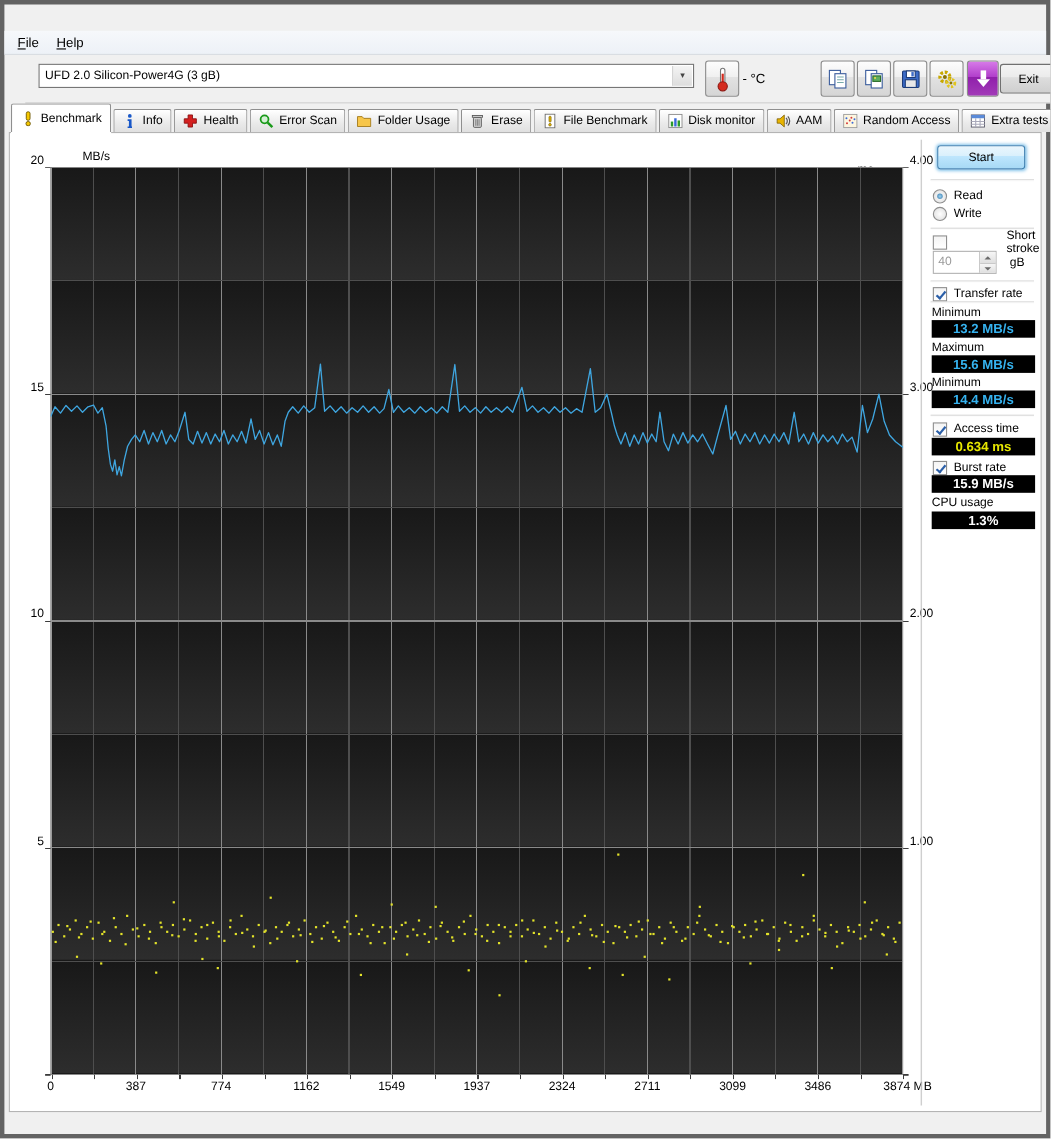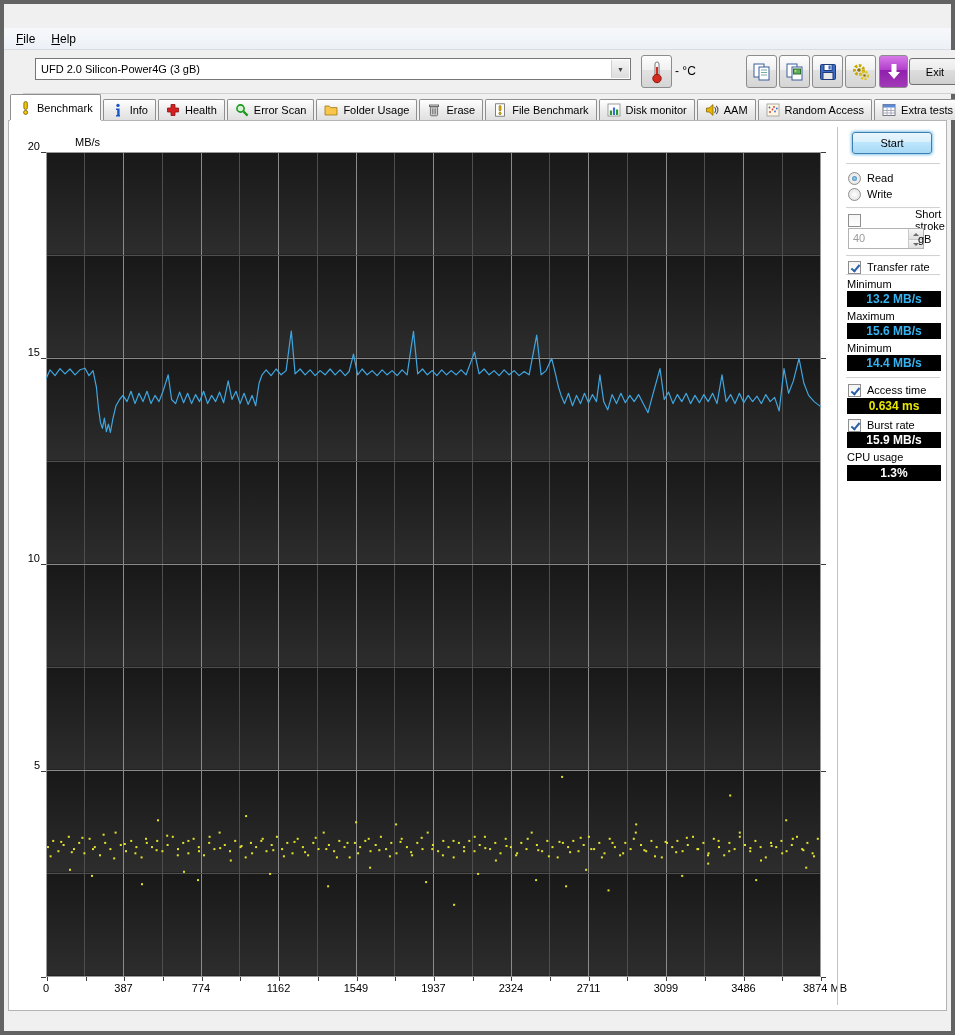--- a/index.html
+++ b/index.html
@@ -82,21 +82,21 @@
     display:flex;align-items:center;justify-content:center;box-shadow:0 0 3px 1px #86c4ea;font-size:11px;}
   .ctl-row{position:absolute;left:6px;display:flex;align-items:center;height:14px;}
   .radio{width:13px;height:13px;border:1px solid #8e8e8e;border-radius:50%;margin-right:6px;flex:none;
     background:radial-gradient(#fefefe,#dcdcdc);position:relative;}
   .radio.checked::after{content:"";position:absolute;left:3px;top:3px;width:5px;height:5px;border-radius:50%;
     background:radial-gradient(#9fd4f2,#2f74a8);}
   .checkbox{width:13px;height:13px;border:1px solid #8e8e8e;margin-right:6px;flex:none;
     background:linear-gradient(#f4f4f4,#fff);position:relative;}
   .checkbox.checked::after{content:"";position:absolute;left:2px;top:3px;width:7px;height:3px;
     border-left:2px solid #2b5fa8;border-bottom:2px solid #2b5fa8;transform:rotate(-50deg);}
-  .spinner{position:absolute;left:6px;top:107px;width:76px;height:21px;border:1px solid #b2b2b2;background:#fff;}
+  .spinner{position:absolute;left:6px;top:107px;width:58px;height:21px;border:1px solid #b2b2b2;background:#fff;}
   .spinner .val{position:absolute;left:4px;top:3px;color:#9a9a9a;}
   .spin-btns{position:absolute;right:0;top:0;width:15px;height:19px;border-left:1px solid #c9c9c9;}
   .spin-btns div{height:9.5px;background:linear-gradient(#f6f6f6,#dfdfdf);position:relative;}
   .spin-btns div+div{border-top:1px solid #c9c9c9;}
   .spin-btns div::after{content:"";position:absolute;left:4px;top:3.5px;border-left:3px solid transparent;
     border-right:3px solid transparent;border-bottom:3px solid #6a6a6a;}
   .spin-btns div.down::after{border-bottom:none;border-top:3px solid #6a6a6a;}
   .gb-label{position:absolute;left:76px;top:112px;}
   .field-label{position:absolute;left:5px;height:13px;}
   .vbox{position:absolute;left:5px;width:94px;height:16px;background:#000;color:#fff;
@@ -282,20 +282,26 @@
   <div class="content">
 
     <span class="unit-left">MB/s</span>
     <span class="unit-right">ms</span>
 
     <div class="ylab-left">
       <span style="top:-6px;">20</span>
       <span style="top:200px;">15</span>
       <span style="top:406px;">10</span>
       <span style="top:613px;">5</span>
+    </div>
+    <div class="ylab-right">
+      <span style="top:-6px;">4.00</span>
+      <span style="top:200px;">3.00</span>
+      <span style="top:406px;">2.00</span>
+      <span style="top:613px;">1.00</span>
     </div>
 
     <div class="plot">
       <svg id="plot-svg" width="775" height="825" viewBox="0 0 775 825">
           <line x1="38.8" y1="0" x2="38.8" y2="825" stroke="#4e4e4e" stroke-width="1" shape-rendering="crispEdges"></line>
           <line x1="77.5" y1="0" x2="77.5" y2="825" stroke="#8a8a8a" stroke-width="1" shape-rendering="crispEdges"></line>
           <line x1="116.3" y1="0" x2="116.3" y2="825" stroke="#4e4e4e" stroke-width="1" shape-rendering="crispEdges"></line>
           <line x1="155.0" y1="0" x2="155.0" y2="825" stroke="#8a8a8a" stroke-width="1" shape-rendering="crispEdges"></line>
           <line x1="193.8" y1="0" x2="193.8" y2="825" stroke="#4e4e4e" stroke-width="1" shape-rendering="crispEdges"></line>
           <line x1="232.5" y1="0" x2="232.5" y2="825" stroke="#8a8a8a" stroke-width="1" shape-rendering="crispEdges"></line>

